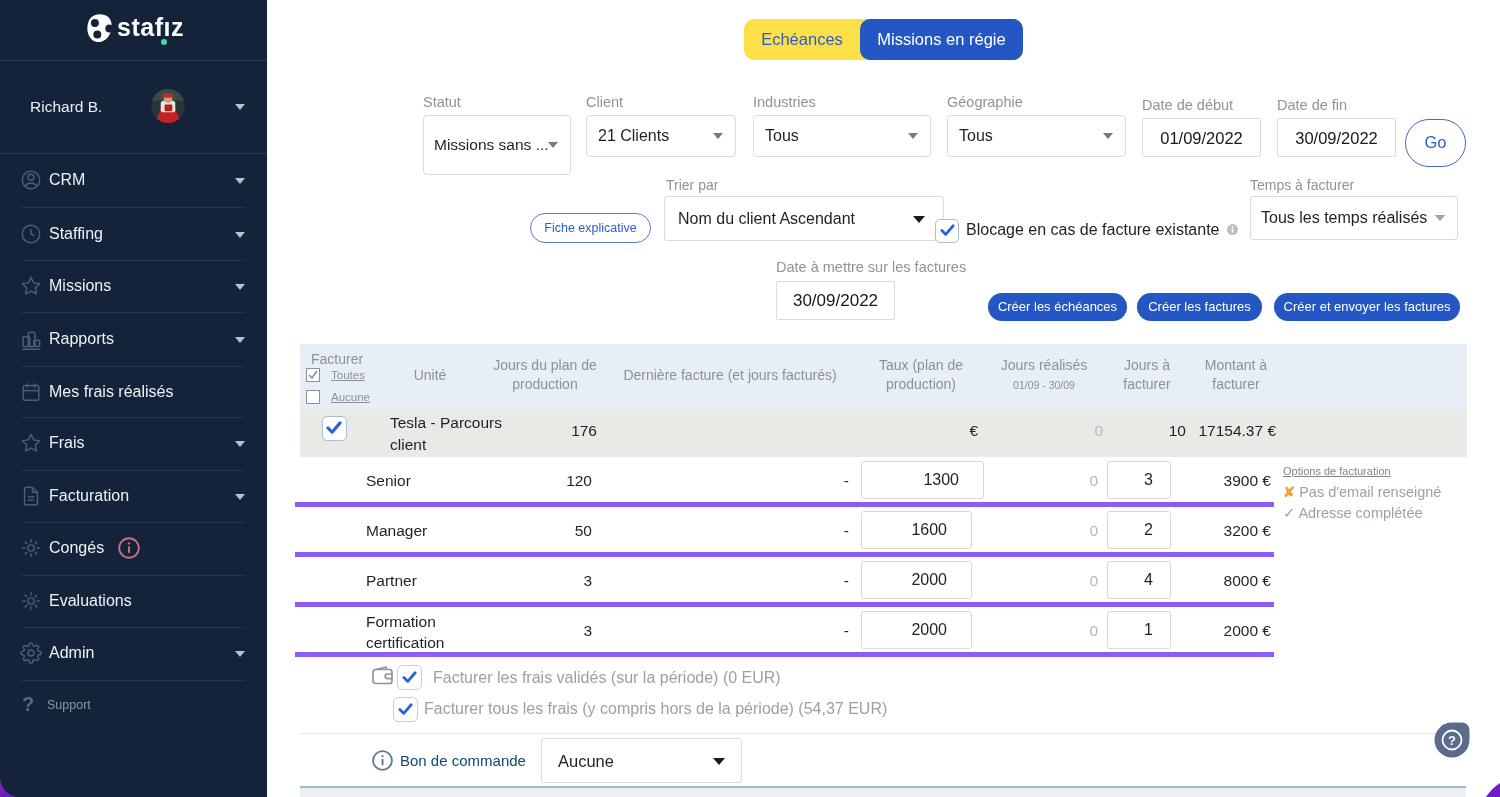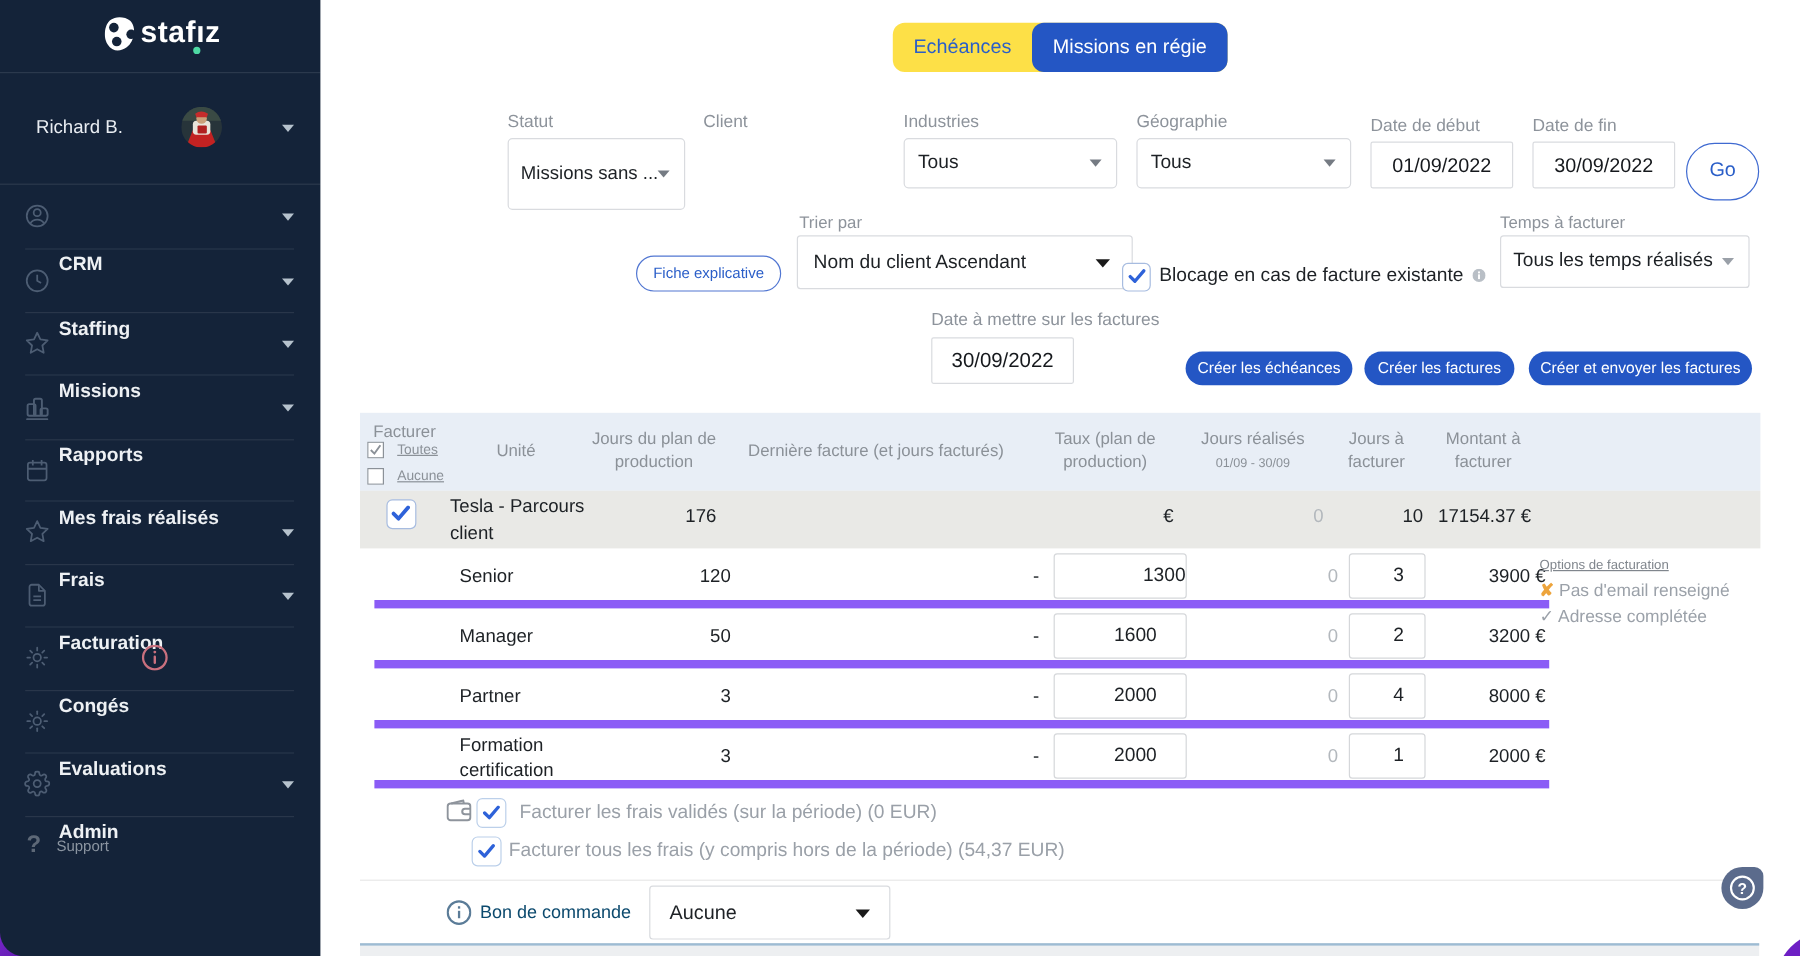--- a/index.html
+++ b/index.html
@@ -11,21 +11,21 @@
 
 #purpleBL { position:absolute; left:0; bottom:0; width:34px; height:34px; background:linear-gradient(135deg,#7e2ad2,#5a18a8); z-index:1; }
 #sidebar { position:absolute; left:0; top:0; width:267px; height:797px; background:#142339; z-index:2; border-bottom-left-radius:20px; }
 #sidebar .sep { position:absolute; left:0; width:267px; height:1px; background:rgba(255,255,255,0.10); }
 #sidebar .sepin { position:absolute; left:21px; width:224px; height:1px; background:rgba(255,255,255,0.09); }
 .logo-text { position:absolute; left:116px; top:13px; color:#fff; font-size:25px; font-weight:bold; letter-spacing:0.5px; }
 .logo-dot { position:absolute; left:161px; top:39px; width:6px; height:6px; border-radius:50%; background:#4ed9a4; }
 .uname { position:absolute; left:30px; top:98px; color:#e9edf2; font-size:15.5px; }
 .caret { position:absolute; width:0; height:0; border-left:5px solid transparent; border-right:5px solid transparent; border-top:6px solid #b6c2cd; }
 .menu-item { position:absolute; left:0; width:267px; height:30px; }
-.menu-item .txt { position:absolute; left:49px; top:0; color:#eef1f4; font-size:16px; line-height:30px; font-weight:700;margin-top:41px; }
+.menu-item .txt { position:absolute; left:49px; top:0; color:#eef1f4; font-size:16px; line-height:30px; font-weight:400; }
 .menu-item svg { position:absolute; left:20px; top:4px; width:22px; height:22px; }
 .menu-item .caret { top:13px; left:235px; }
 .support-q { position:absolute; left:22px; top:2px; color:#5d6877; font-size:20px; font-weight:bold; }
 .support-t { position:absolute; left:47px; top:7px; color:#8b95a1; font-size:12.5px; }
 
 
 .lbl { position:absolute; color:#8d939b; font-size:14.5px; }
 .box { position:absolute; border:1px solid #d9dbdf; border-radius:4px; background:#fff; }
 .box .t { position:absolute; left:11px; top:50%; transform:translateY(-50%); font-size:16px; color:#1d2125; white-space:nowrap; }
 .selcaret { position:absolute; right:12px; top:50%; margin-top:-3px; width:0; height:0; border-left:5.5px solid transparent; border-right:5.5px solid transparent; border-top:6.5px solid #757b83; }
@@ -39,21 +39,21 @@
 #tab1 { position:absolute; left:0; top:0; width:116px; line-height:41px; text-align:center; color:#2a5ec8; font-size:16.5px; }
 #tab2 { position:absolute; left:116px; top:0; width:163px; height:41px; line-height:41px; text-align:center; color:#fff; font-size:16.5px; background:#2456c4; border-radius:10px; }
 
 
 #thead { position:absolute; left:300px; top:344px; width:1167px; height:65px; background:#e8eef6; color:#8b9198; font-size:14px; }
 .th { position:absolute; text-align:center; line-height:19px; }
 #trowTesla { position:absolute; left:300px; top:409px; width:1167px; height:48px; background:#e9e9e6; }
 .cell { position:absolute; font-size:15.5px; color:#1d2125; white-space:nowrap; }
 .cellr { position:absolute; font-size:15.5px; color:#1d2125; white-space:nowrap; text-align:right; }
 .gray0 { color:#b3b8bd; }
-.subrow { position:absolute; left:312px; width:979px; height:50px; border-bottom:7px solid #8b5cf6; }
+.subrow { position:absolute; left:295px; width:979px; height:50px; border-bottom:5px solid #8b5cf6; }
 .inpbox { position:absolute; border:1px solid #d5d7da; border-radius:3px; background:#fff; text-align:right; font-size:16px; color:#1d2125; }
 .fraistxt { color:#9aa0a8; font-size:16px; position:absolute; }
 </style>
 </head>
 <body>
 <div id="stage">
 
   <div id="purpleBL"></div>
   <svg class="abs" style="right:0;bottom:0;z-index:1;" width="50" height="50">
     <path d="M50,50 L50,36 Q41.5,41.5 36,50 Z" fill="#6d1fc4"></path>
@@ -221,20 +221,24 @@
     <div id="tab1">Echéances</div>
     <div id="tab2">Missions en régie</div>
   </div>
 
   <div class="lbl" style="left:423px; top:94px;">Statut</div>
   <div class="box" style="left:423px; top:115px; width:148px; height:60px;">
       <span class="t" style="left:10px; font-size:15.5px;">Missions sans ...</span>
       <span class="selcaret"></span>
     </div>
   <div class="lbl" style="left:586px; top:94px;">Client</div>
+  <div class="box" style="left:586px; top:115px; width:150px; height:42px;">
+      <span class="t">21 Clients</span>
+      <span class="selcaret"></span>
+    </div>
   <div class="lbl" style="left:753px; top:94px;">Industries</div>
   <div class="box" style="left:753px; top:115px; width:178px; height:42px;">
       <span class="t">Tous</span>
       <span class="selcaret"></span>
     </div>
   <div class="lbl" style="left:947px; top:94px;">Géographie</div>
   <div class="box" style="left:947px; top:115px; width:179px; height:42px;">
       <span class="t">Tous</span>
       <span class="selcaret"></span>
     </div>
@@ -292,33 +296,33 @@
     <div class="th" style="left:747px; top:12px; width:200px;">Jours à<br>facturer</div>
     <div class="th" style="left:836px; top:12px; width:200px;">Montant à<br>facturer</div>
   </div>
 
   <div id="trowTesla">
     <div class="cb" style="left:22px; top:7px; width:25px; height:25px;">
       <svg width="16" height="14" viewBox="0 0 17 15" style="left:3px;top:4px;">
           <path d="M2,7.5 L6.5,12 L15,2" stroke="#2e62d9" stroke-width="3.4" fill="none" stroke-linecap="round" stroke-linejoin="round"></path>
         </svg>
     </div>
-    <div class="cell" style="left:75px; top:3px; line-height:22px; white-space:normal; width:120px;">Tesla - Parcours client</div>
+    <div class="cell" style="left:90px; top:3px; line-height:22px; white-space:normal; width:120px;">Tesla - Parcours client</div>
     <div class="cellr" style="right:870px; top:13px;">176</div>
     <div class="cellr" style="right:489px; top:13px;">€</div>
     <div class="cellr gray0" style="right:364px; top:13px;">0</div>
     <div class="cellr" style="right:281px; top:13px;">10</div>
     <div class="cellr" style="right:191px; top:13px;">17154.37 €</div>
   </div>
 
   <div class="subrow" style="top:457px;">
     <div class="cell" style="left:71px; top:15px;">Senior</div>
     <div class="cellr" style="right:682px; top:15px;">120</div>
     <div class="cellr" style="right:425px; top:15px;">-</div>
-    <div class="inpbox" style="left:566px; top:4px; width:111px; height:38px; line-height:36px; ">1300</div>
+    <div class="inpbox" style="left:566px; top:4px; width:123px; height:38px; line-height:36px; padding-right:24px;">1300</div>
     <div class="cellr gray0" style="right:176px; top:15px;">0</div>
     <div class="inpbox" style="left:812px; top:4px; width:64px; height:38px; line-height:36px; padding-right:17px;">3</div>
     <div class="cellr" style="right:3px; top:15px;">3900 €</div>
   </div>
   <div class="subrow" style="top:507px;">
     <div class="cell" style="left:71px; top:15px;">Manager</div>
     <div class="cellr" style="right:682px; top:15px;">50</div>
     <div class="cellr" style="right:425px; top:15px;">-</div>
     <div class="inpbox" style="left:566px; top:4px; width:111px; height:38px; line-height:36px; padding-right:24px;">1600</div>
     <div class="cellr gray0" style="right:176px; top:15px;">0</div>

